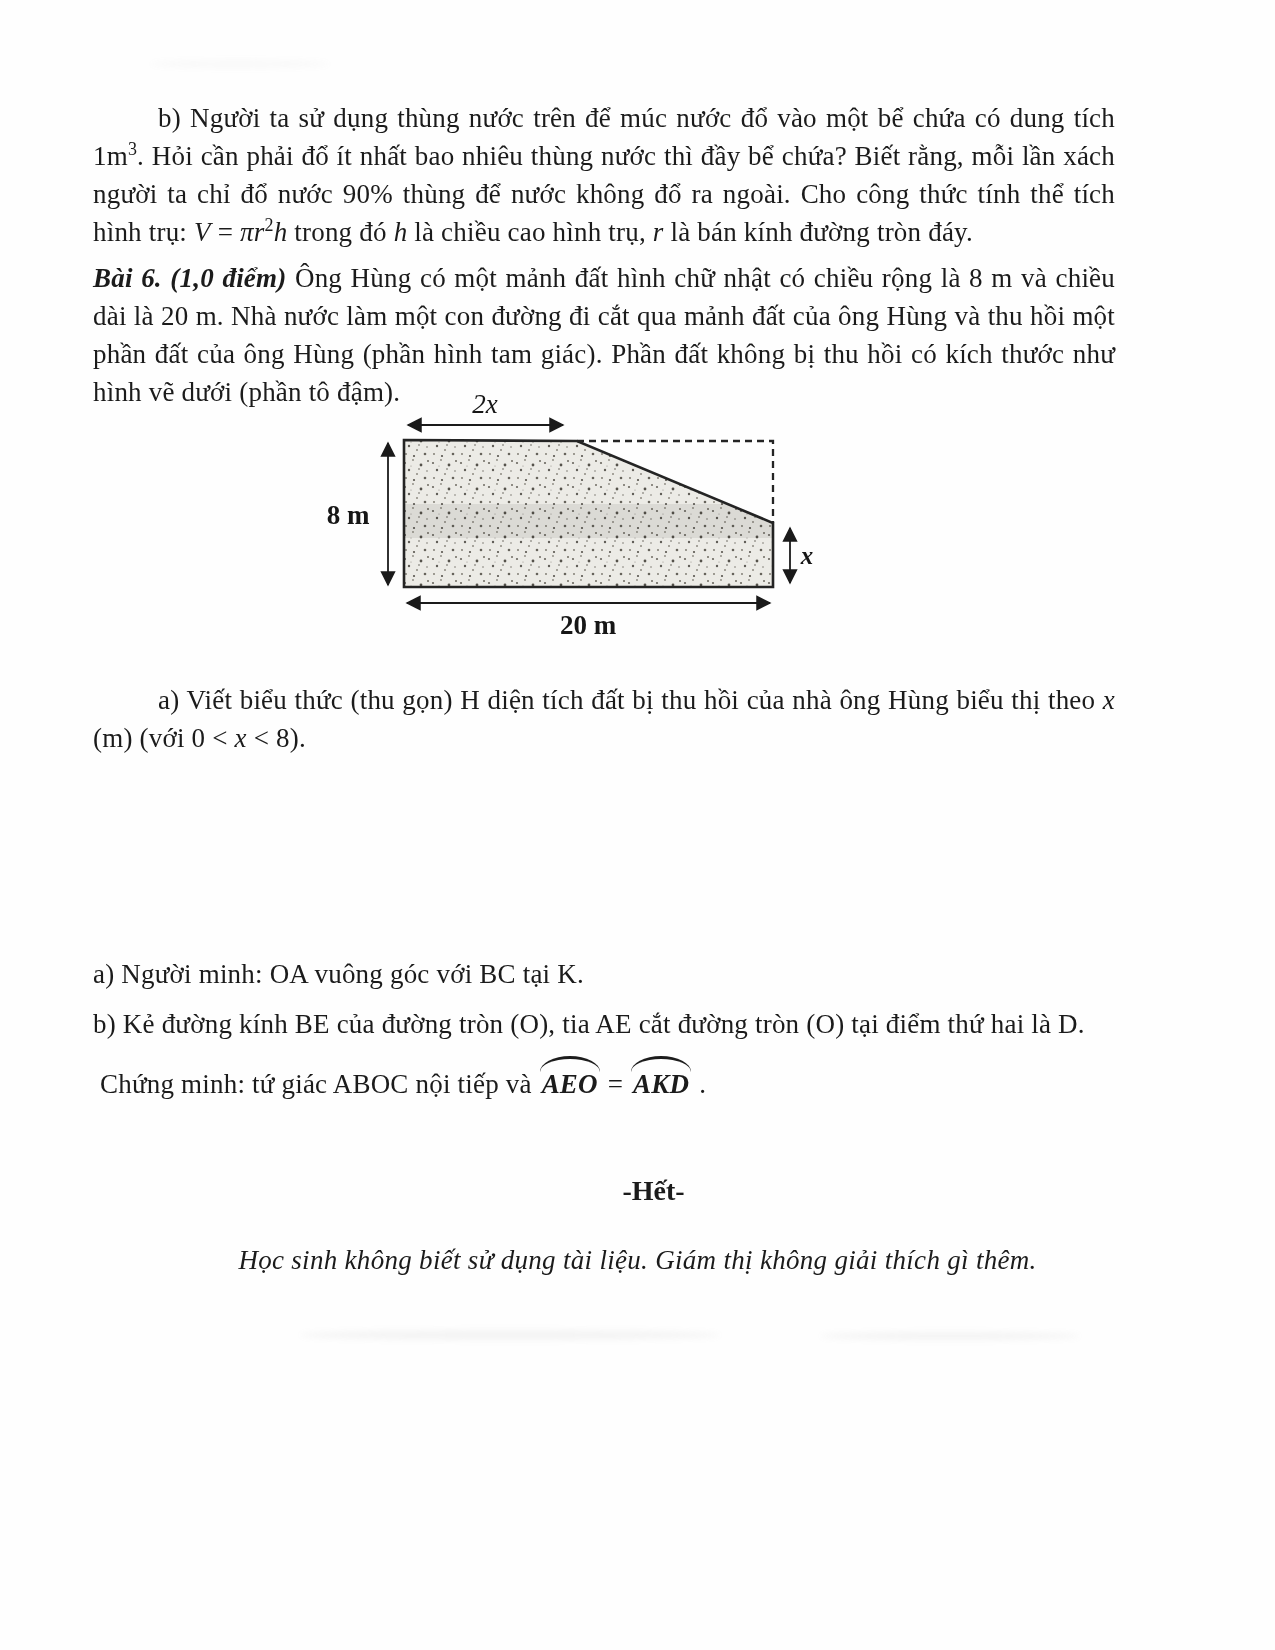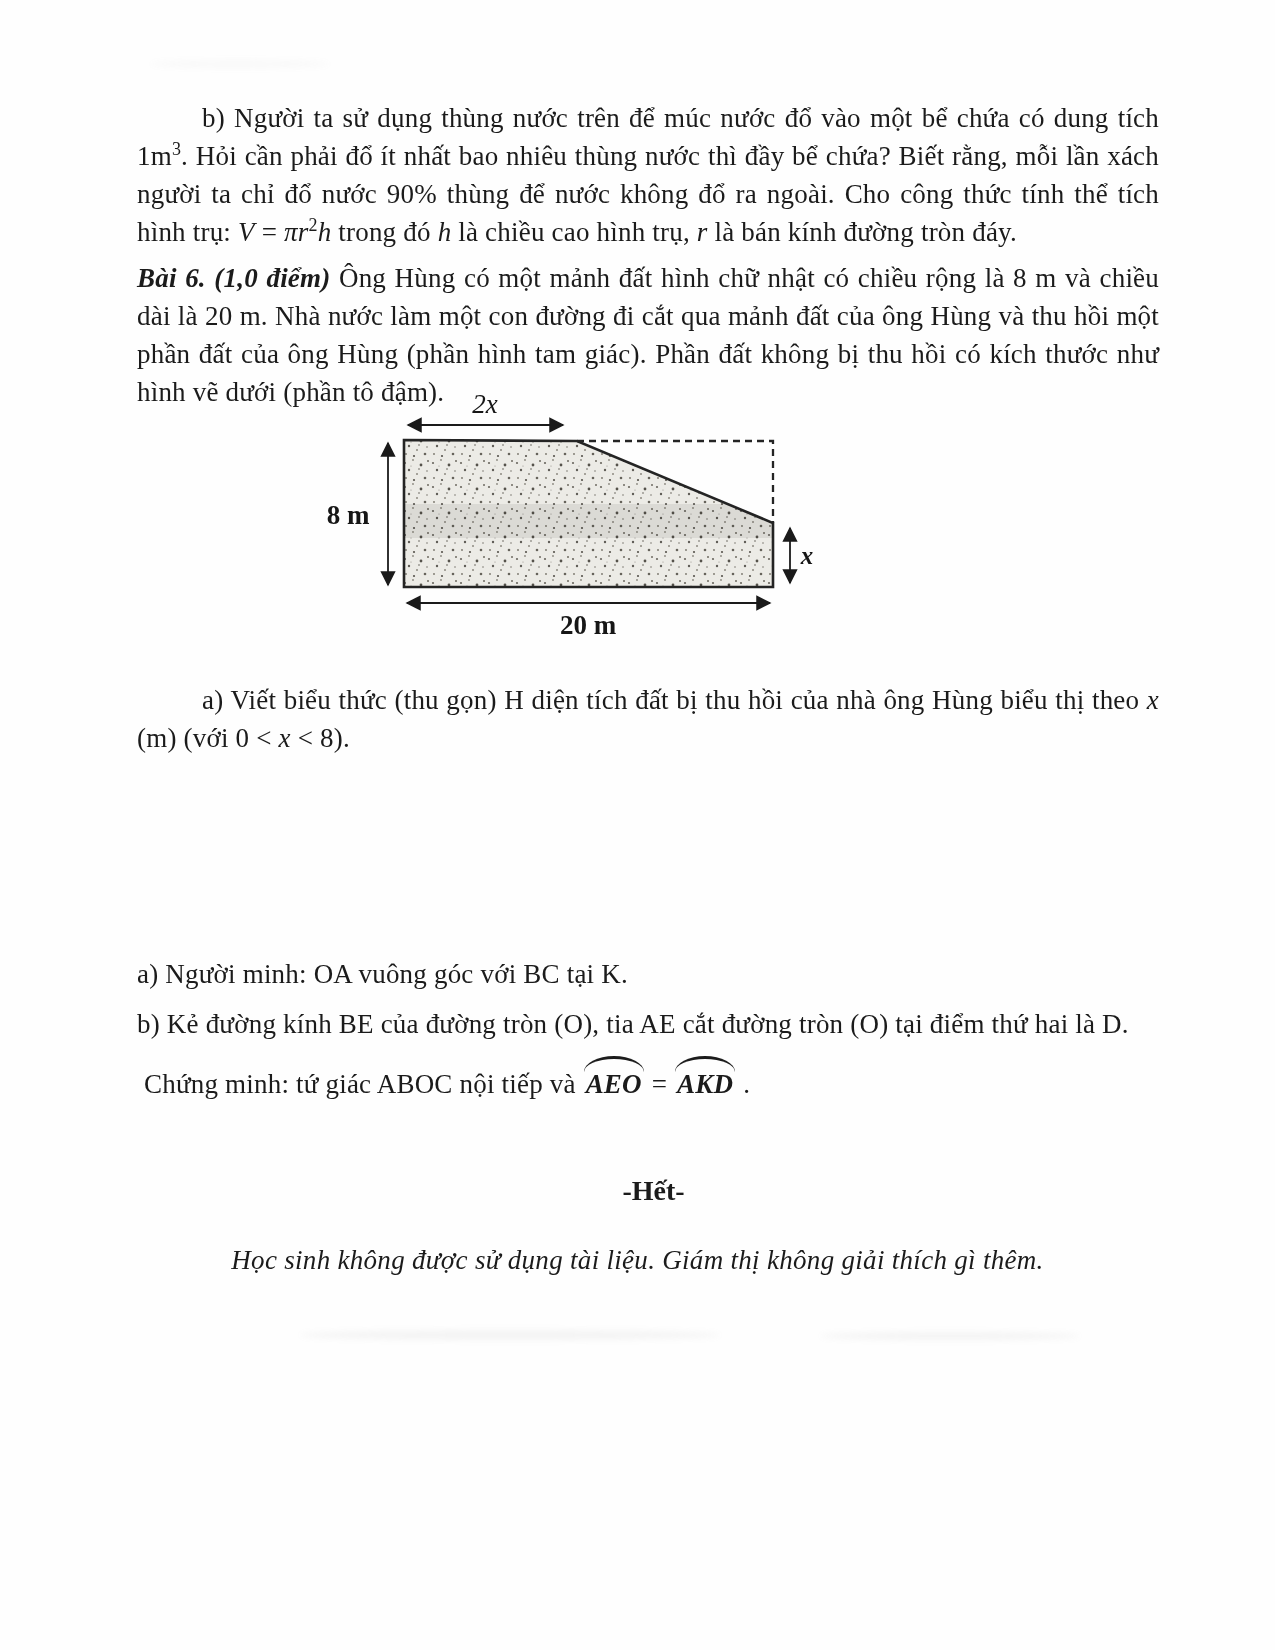--- a/index.html
+++ b/index.html
@@ -10,21 +10,20 @@
     font-family:"Liberation Serif","DejaVu Serif",serif;
     color:#1b1b1b;
     overflow:hidden;
   }
   .para{
     position:absolute;
     left:93px;width:1022px;
     font-size:27px;line-height:38px;
     text-align:justify;
     letter-spacing:0.2px;
-    margin-left:44px;
   }
   .para.wide{line-height:50px;}
   .indent{text-indent:65px;}
   .it{font-style:italic;}
   sup{font-size:18px;line-height:0;}
   .lead{font-weight:bold;font-style:italic;}
   
   .arc{position:relative;font-style:italic;display:inline-block;padding:0 3px;font-weight:bold;}
   .arc::before{
     content:"";position:absolute;left:1px;right:1px;top:-9px;height:13px;
@@ -114,19 +113,19 @@
     <span>b) Kẻ đường kính BE của đường tròn (O), tia AE cắt đường tròn (O) tại điểm thứ hai là D.</span>
   </p>
 
   <p class="para" style="top:1038px;left:100px;width:1015px;">
     <span>Chứng minh: tứ giác ABOC nội tiếp và </span><span class="arc">AEO</span><span> = </span><span class="arc">AKD</span><span> .</span>
   </p>
 
 
   <div class="center-line het" style="top:1175px;">-Hết-</div>
 
-  <div class="center-line footer" style="top:1245px;">Học sinh không được sử dụng tài liệu. Giám thị không giải thích gì thêm.</div>
+  <div class="center-line footer" style="top:1245px;">Học sinh không biết sử dụng tài liệu. Giám thị không giải thích gì thêm.</div>
 
   <div class="smudge" style="left:300px;top:1330px;width:420px;height:10px;"></div>
   <div class="smudge" style="left:820px;top:1332px;width:260px;height:8px;"></div>
   <div class="smudge" style="left:150px;top:60px;width:180px;height:8px;opacity:0.05;"></div>
 
 </div>
 
 </body></html>

